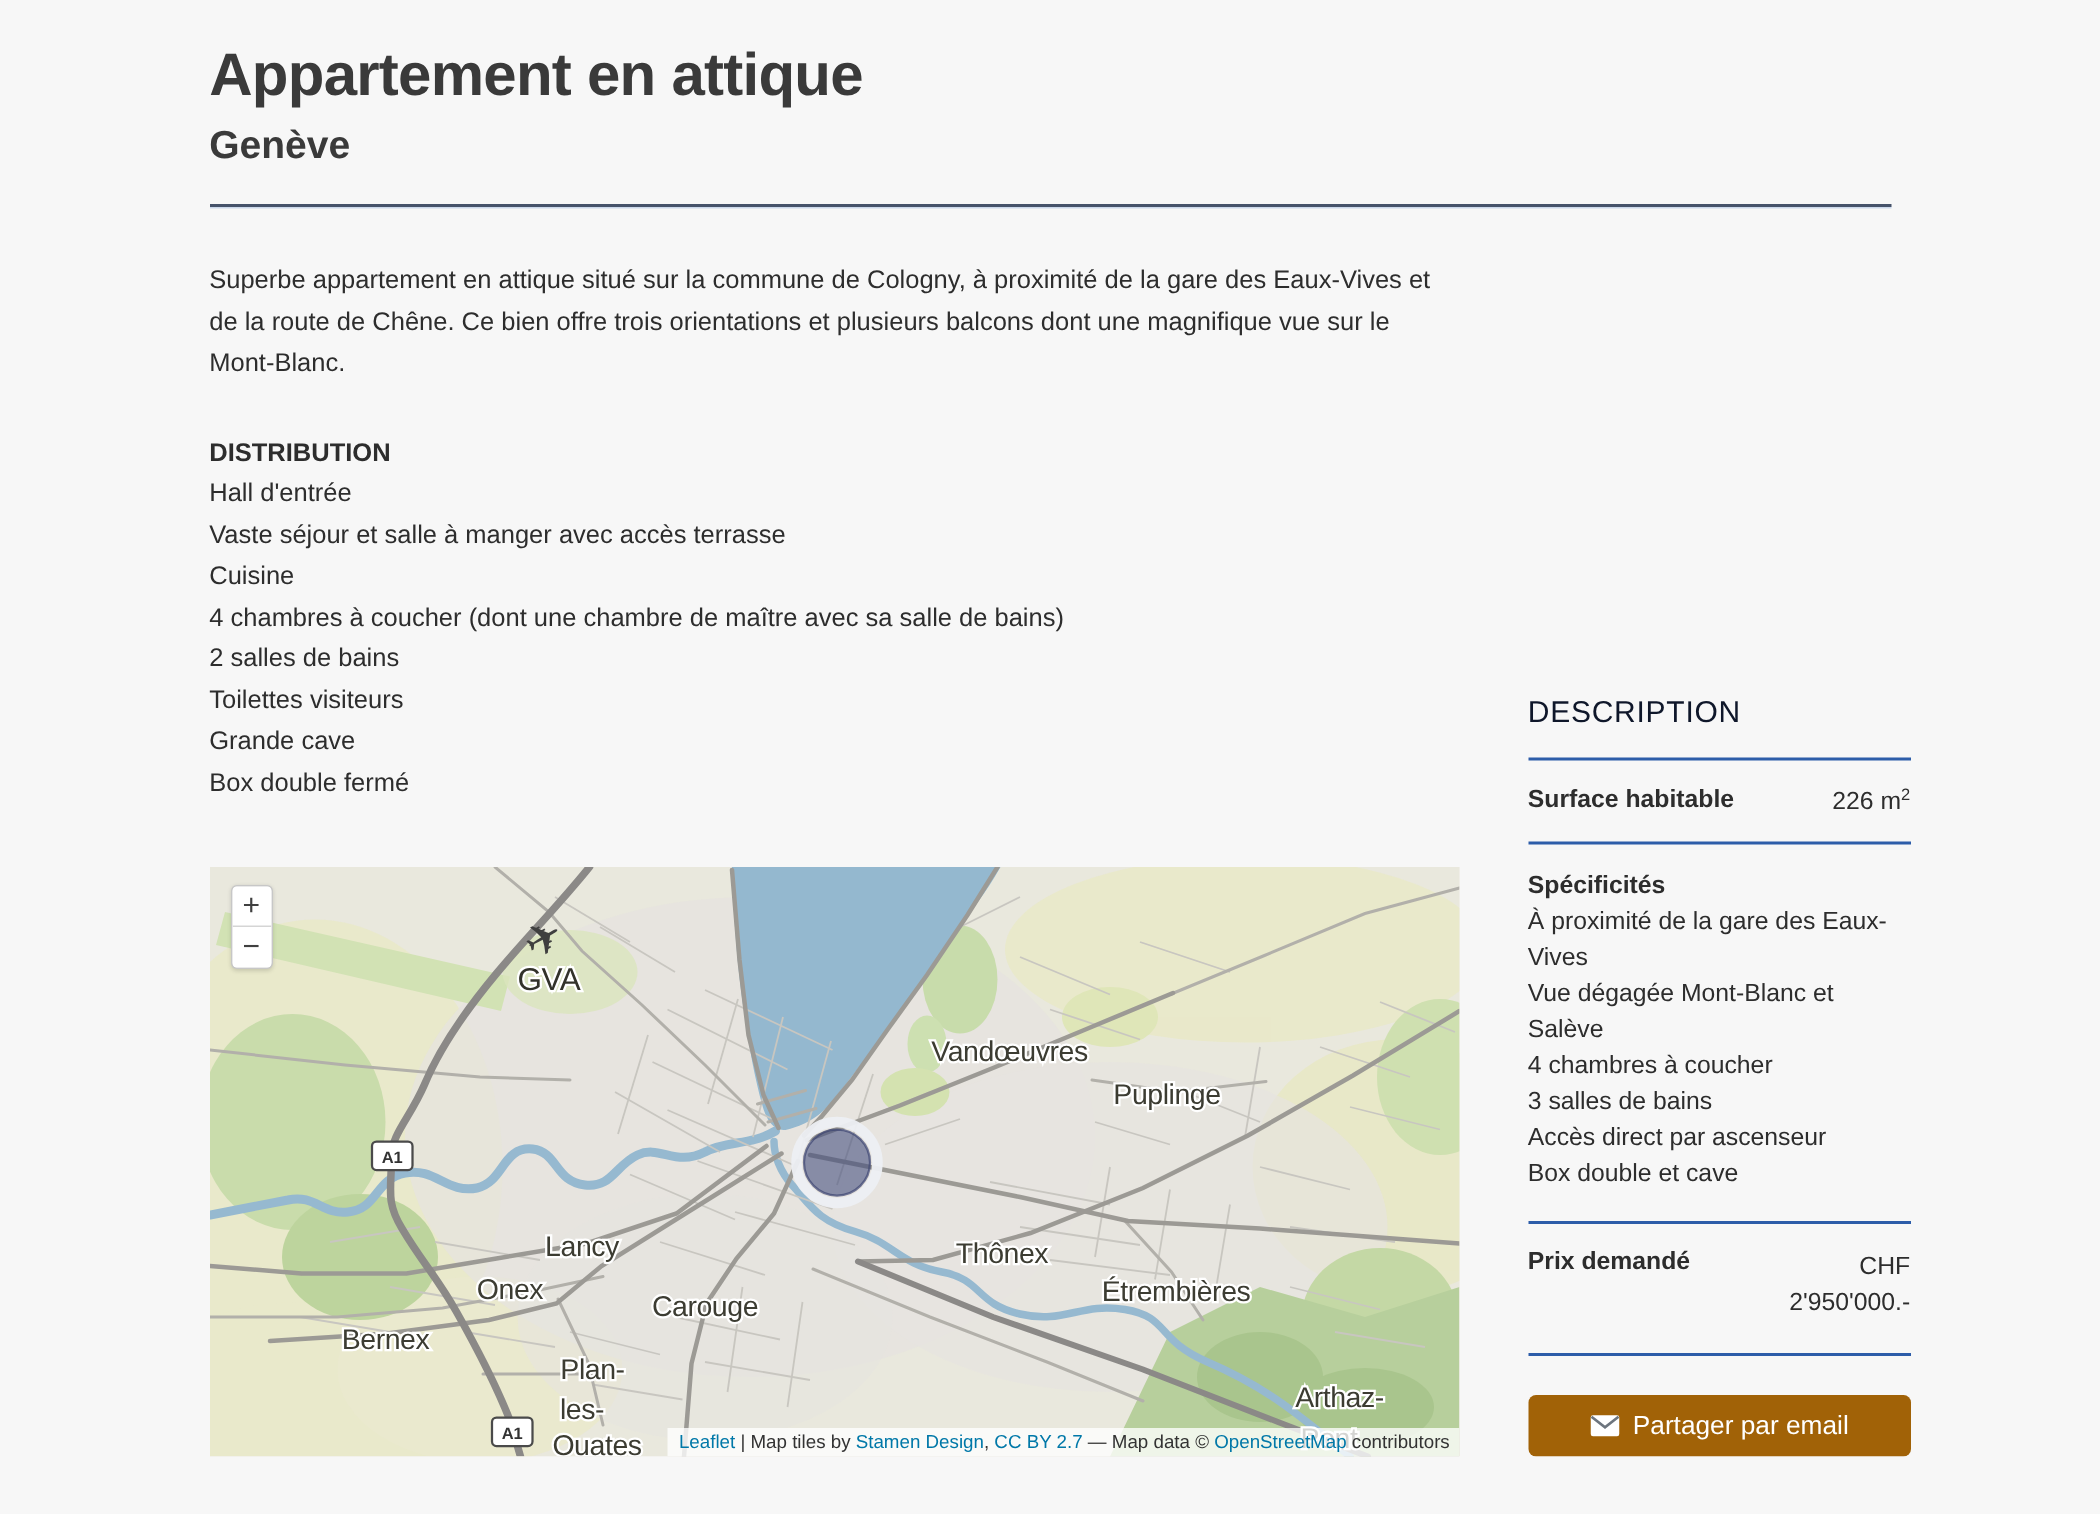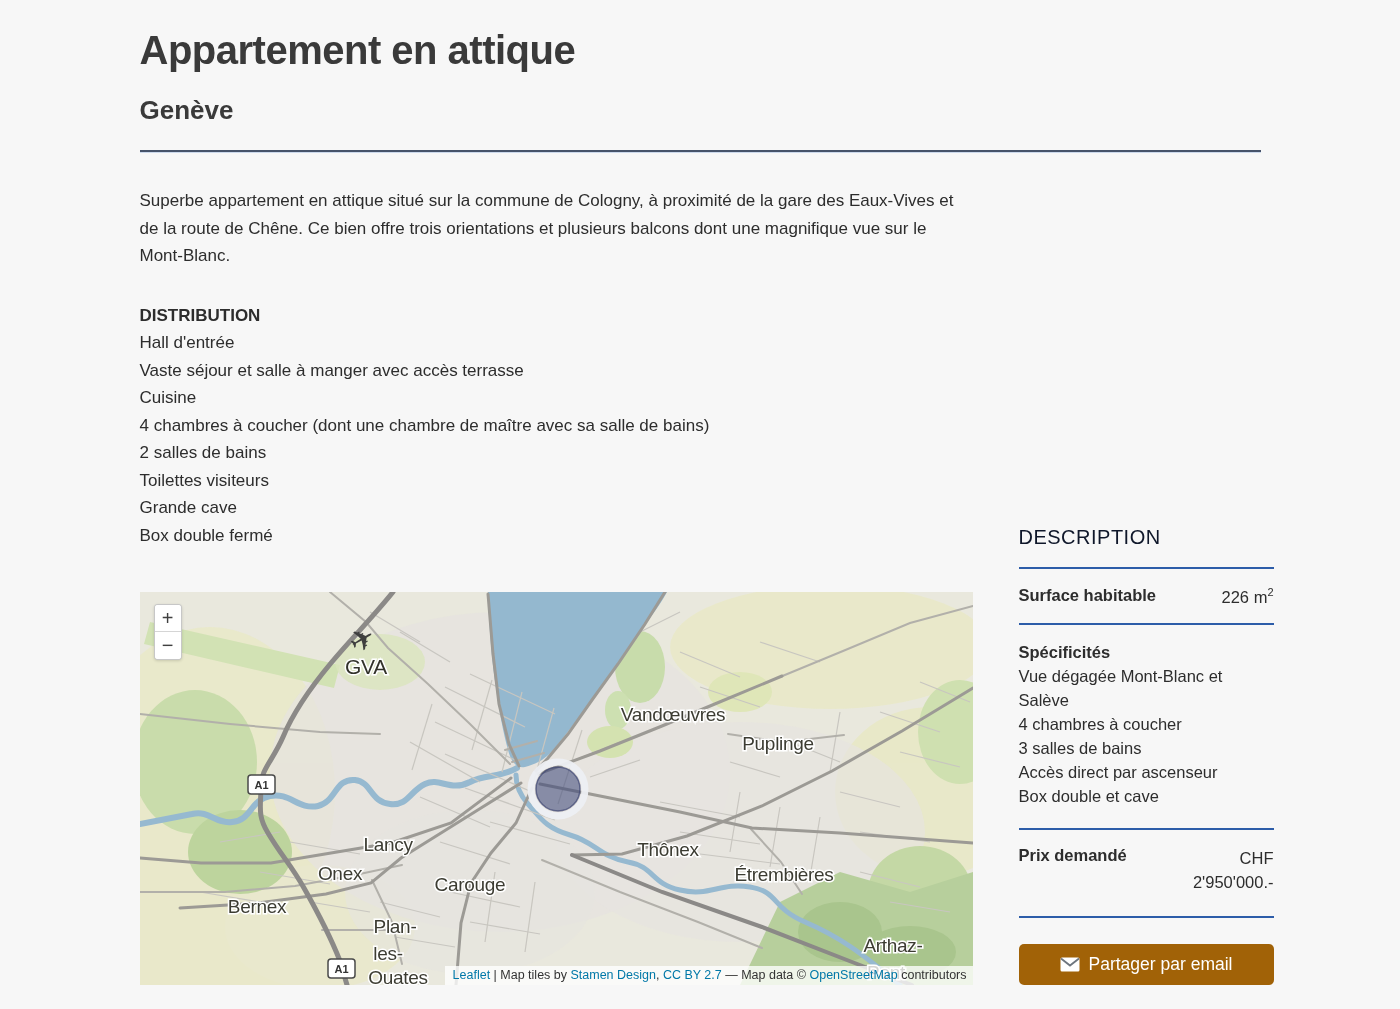--- a/index.html
+++ b/index.html
@@ -6,21 +6,21 @@
   html,body { margin:0; padding:0; }
   body {
     background:#f7f7f7;
     font-family:"Liberation Sans", sans-serif;
     color:#2d2d2d;
     -webkit-font-smoothing:antialiased;
   }
   .page { width:1121px; margin:0 auto; padding-top:28px; }
 
   h1.title { margin:0; font-size:40px; font-weight:600; color:#3a3a3a; letter-spacing:-0.5px; }
-  h2.subtitle { margin:22px 0 0 0; font-size:26px; font-weight:600; color:#3a3a3a; }
+  h2.subtitle { margin:8px 0 0 0; font-size:26px; font-weight:600; color:#3a3a3a; }
 
   .main-rule { border:none; border-top:2px solid #46536a; box-shadow:0 1px 0 #ccd9ec; margin:24px 0 0 0; }
 
   .columns { display:flex; gap:46px; margin-top:35px; align-items:flex-end; }
   main.left { width:833px; flex:0 0 833px; }
   aside.right { width:255px; flex:0 0 255px; font-size:16.5px; }
 
   .intro { margin:0; font-size:17px; line-height:27.5px; color:#2d2d2d; }
   .dist { margin-top:32px; font-size:17px; line-height:27.5px; }
   .dist-heading { font-weight:700; }
@@ -263,20 +263,21 @@
       <hr class="side-rule">
 
       <div class="kv-row">
         <span class="kv-label">Surface habitable</span>
         <span class="kv-value"><span>226 m</span><sup>2</sup></span>
       </div>
       <hr class="side-rule">
 
       <div class="specs">
         <div class="specs-heading">Spécificités</div>
+        <div class="spec-item">À proximité de la gare des Eaux-Vives</div>
         <div class="spec-item">Vue dégagée Mont-Blanc et Salève</div>
         <div class="spec-item">4 chambres à coucher</div>
         <div class="spec-item">3 salles de bains</div>
         <div class="spec-item">Accès direct par ascenseur</div>
         <div class="spec-item">Box double et cave</div>
       </div>
       <hr class="side-rule">
 
       <div class="kv-row price-row">
         <span class="kv-label">Prix demandé</span>

